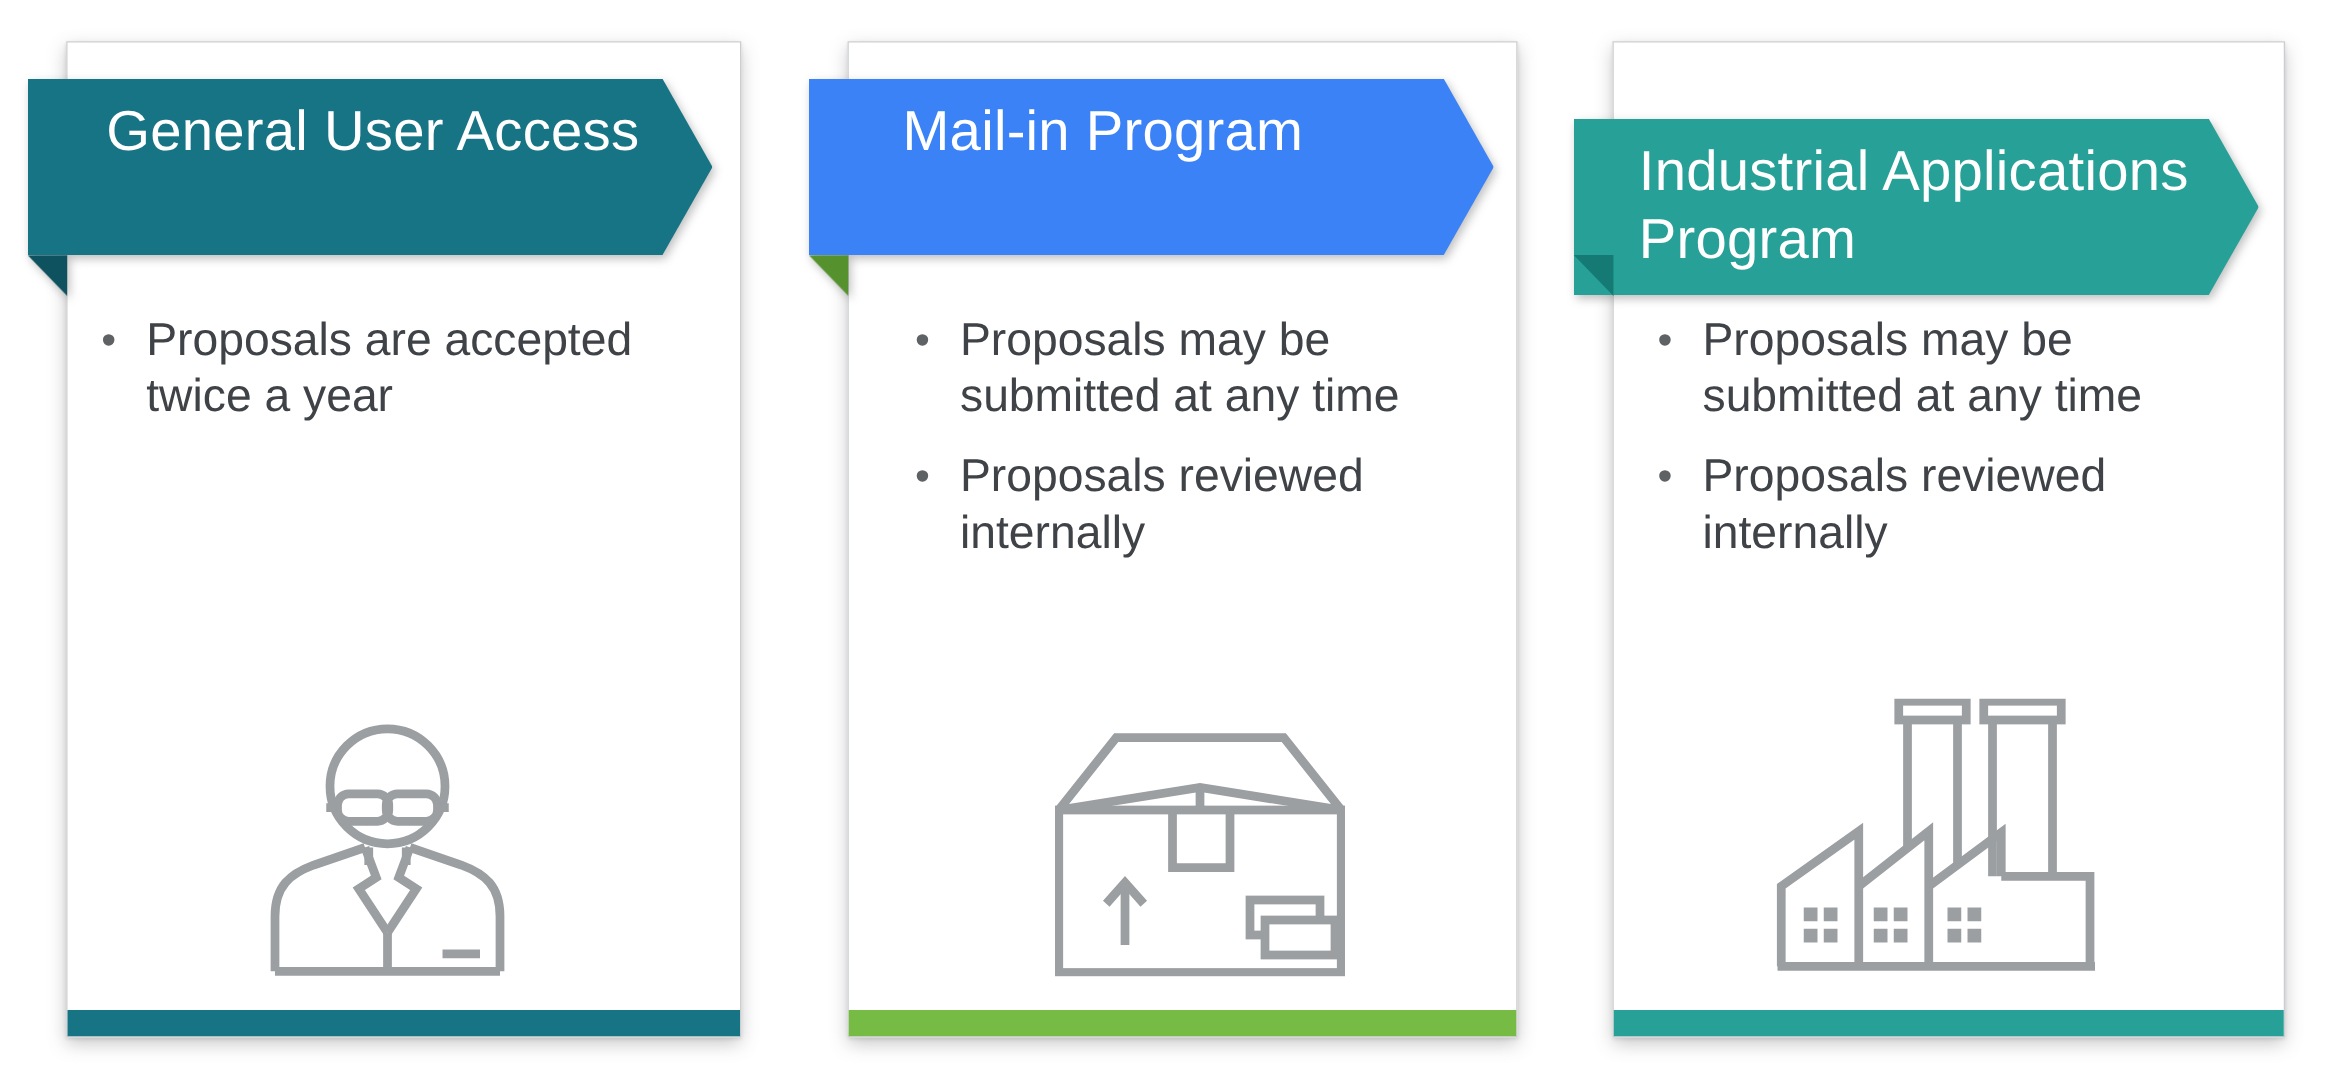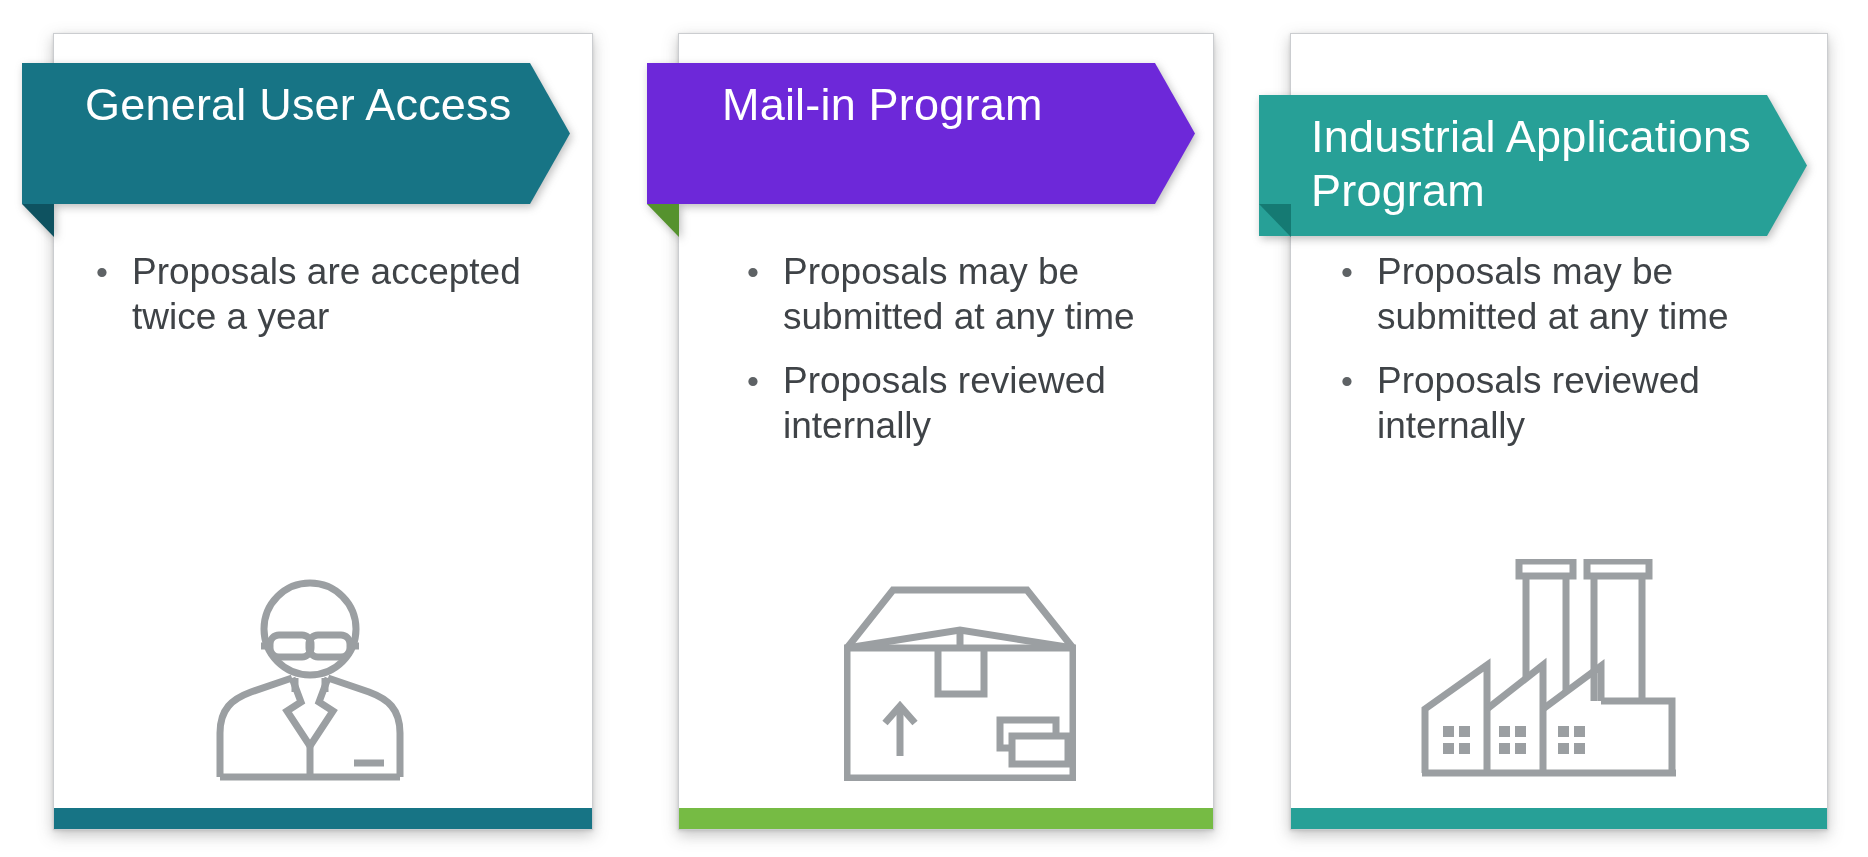--- a/index.html
+++ b/index.html
@@ -40,21 +40,21 @@
   }
 
   
   .bullets{
     position:absolute;top:215px;left:0;right:0;margin:0;
     padding:0 30px 0 62px;list-style:none;
     font-size:37px;line-height:45px;color:var(--body-text,#3f4347);
   }
   .card2 .bullets{padding-left:88px;}
   .card3 .bullets{padding-left:70px;}
-  .bullet-item{position:relative;margin:0 0 19px 16px;white-space:pre-line;}
+  .bullet-item{position:relative;margin:0 0 19px 1px;white-space:pre-line;}
   .bullet-item::before{
     content:"\2022";position:absolute;left:-36px;top:1px;
     font-size:34px;color:var(--bullet-dot,#5e6265);
   }
 
   
   .icon-box{position:absolute;}
   .card1 .icon-box{left:150px;top:545px;width:212px;height:202px;}
   .card2 .icon-box{left:165px;top:550px;width:232px;height:197px;}
   .card3 .icon-box{left:130px;top:525px;width:258px;height:218px;}
@@ -96,21 +96,21 @@
           <path d="M 106,167 V 198"></path>
           <path d="M 150,184 H 180"></path>
         </g>
       </svg>
     </div>
     <div class="accent-bar" style="background-color: rgb(23, 116, 133);"></div>
   </article>
 
   <article class="card card2">
     <div class="banner-shadow">
-      <div class="banner" style="background-color: #6d28d9;">
+      <div class="banner" style="background-color: #3b82f6;">
         <h2 class="banner-text">Mail-in Program</h2>
       </div>
       <div class="fold" style="background-color: rgb(85, 146, 46);"></div>
     </div>
     <ul class="bullets">
       <li class="bullet-item">Proposals may be
 submitted at any time</li>
       <li class="bullet-item">Proposals reviewed
 internally</li>
     </ul>

